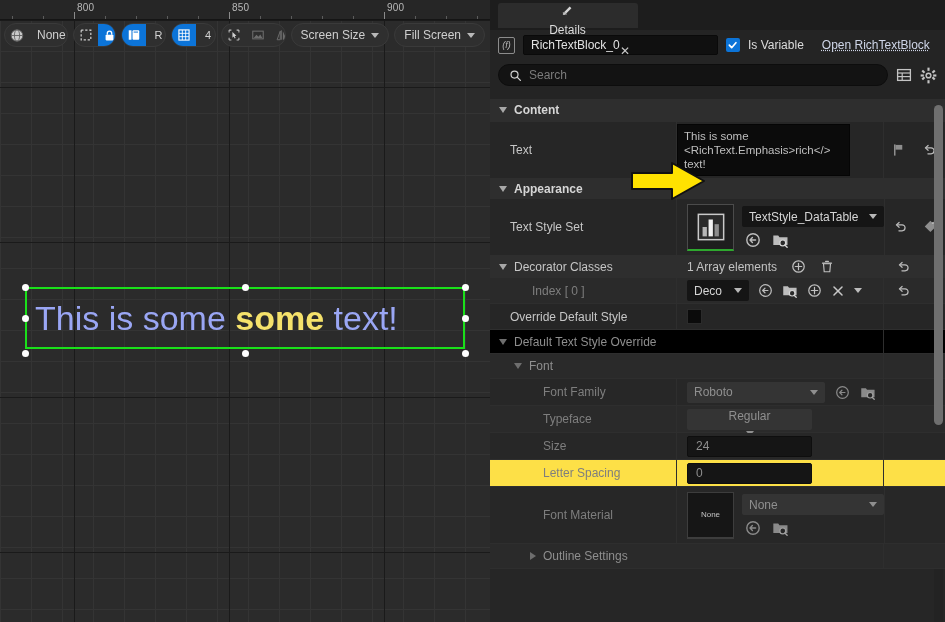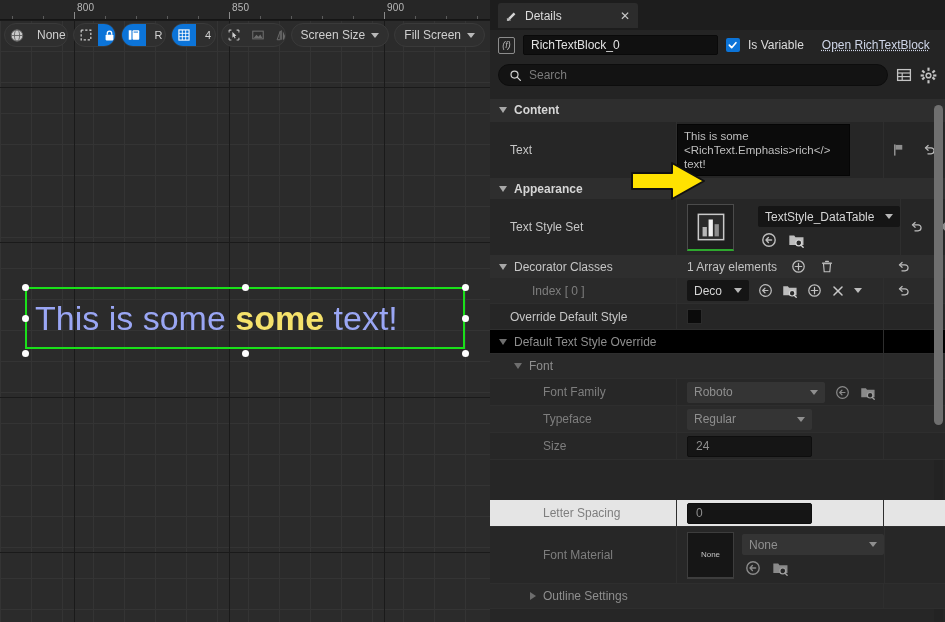--- a/index.html
+++ b/index.html
@@ -91,21 +91,21 @@
   
   #details {
     position: absolute; left: 490px; top: 0; width: 455px; height: 622px;
     background: #242424;
   }
   #tabstrip { position: relative; height: 30px; background: #1d1d1d; }
   #tab-details {
     position: absolute; left: 8px; top: 3px; height: 25px;
     display: flex; align-items: center; gap: 7px; padding: 0 8px 0 7px;
     background: #2c2c2c; border-radius: 3px 3px 0 0;
-    font-size: 12px; color: #dcdcdc; min-width: 140px;
+    font-size: 12px; color: #dcdcdc; min-width: 140px; flex-direction: column;
   }
   #tab-details .tclose { margin-left: auto; color: #c8c8c8; font-size: 12px; padding-left: 22px;}
 
   #namerow {
     display: flex; align-items: center; height: 30px; gap: 8px;
     padding: 0 4px 0 8px; background: #242424;
   }
   .fn-icon {
     width: 17px; height: 17px; border: 1px solid #8c8c8c; border-radius: 2px;
     display: flex; align-items: center; justify-content: center;
@@ -452,21 +452,21 @@
         <div class="lcol">
           <span class="tri-d"></span>
           <span>Appearance</span>
         </div>
       </div>
 
       <div class="row prow" style="height:57px">
         <div class="lcol">
           <span>Text Style Set</span>
         </div>
-        <div class="vcol" style="gap:24px">
+        <div class="vcol" style="gap:8px">
           <div class="thumb">
             <svg width="30" height="30" viewBox="0 0 32 32" aria-hidden="true">
               <rect x="2.5" y="2.5" width="27" height="27" fill="#2a2a2a" stroke="#c9c9c9" stroke-width="1.6"></rect>
               <rect x="7" y="16" width="4.6" height="10" fill="#b5b5b5"></rect>
               <rect x="13.4" y="8" width="4.6" height="18" fill="#f0f0f0"></rect>
               <rect x="19.8" y="13" width="4.6" height="13" fill="#8d8d8d"></rect>
             </svg>
           </div>
           <div style="display:flex;flex-direction:column;gap:5px;">
             <div class="combo dark" style="width:142px;">
@@ -633,39 +633,39 @@
           </span>
         </div>
         <div class="rcol"></div>
       </div>
 
       <div class="row prow" style="height:27px;background:#2a2a2a;">
         <div class="lcol" style="padding-left:53px;">
           <span class="dim-txt">Typeface</span>
         </div>
         <div class="vcol" style="padding-left:10px;">
-          <div class="combo dim" style="width:125px;">
+          <div class="combo dim" style="width:125px;flex-direction:column;">
             <span>Regular</span>
             <span class="chev" style="border-top-color:#8f8f8f;"></span>
           </div>
         </div>
         <div class="rcol"></div>
       </div>
 
       <div class="row prow" style="height:27px;background:#272727;">
         <div class="lcol" style="padding-left:53px;">
           <span class="dim-txt">Size</span>
         </div>
         <div class="vcol" style="padding-left:10px;">
           <div class="numfield dim" style="width:125px;">24</div>
         </div>
         <div class="rcol"></div>
       </div>
 
-      <div class="row prow" style="height:27px;background:#e5e5e5;margin-top:40px;">
+      <div class="row prow" style="height:27px;background:#fde047;">
         <div class="lcol" style="padding-left:53px;">
           <span class="dim-txt">Letter Spacing</span>
         </div>
         <div class="vcol" style="padding-left:10px;">
           <div class="numfield dim" style="width:125px;">0</div>
         </div>
         <div class="rcol"></div>
       </div>
 
       <div class="row prow" style="height:57px;background:#272727;">

